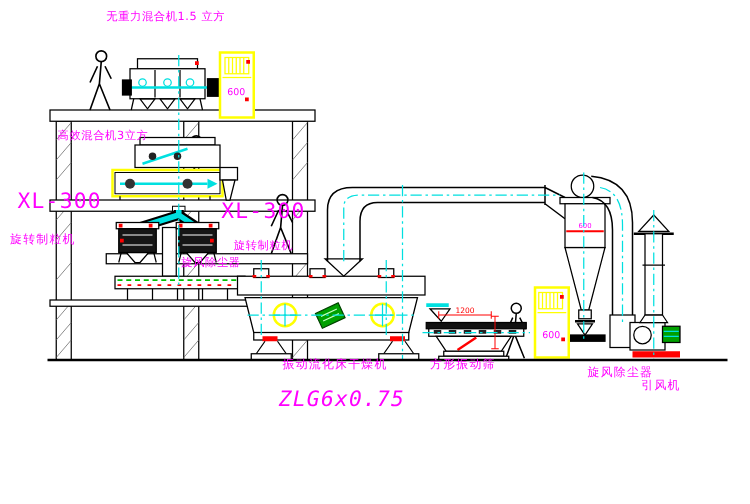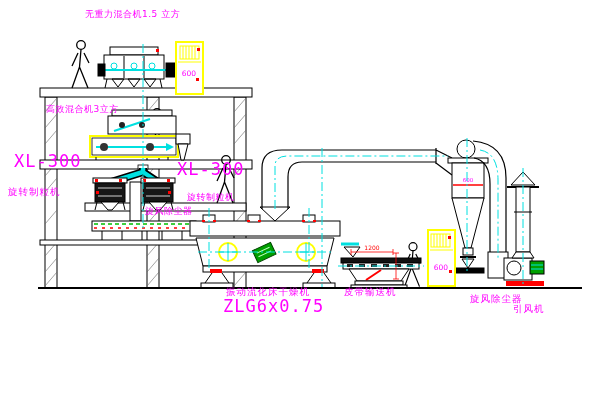--- a/index.html
+++ b/index.html
@@ -255,17 +255,17 @@
 
 
   <div class="lbl lbl-tiny" style="left:85px;top:10px;">无重力混合机1.5 立方</div>
   <div class="lbl lbl-tiny" style="left:46px;top:105px;">高效混合机3立方</div>
   <div class="lbl lbl-model" style="left:14px;top:153px;">XL-300</div>
   <div class="lbl lbl-small" style="left:8px;top:187px;">旋转制粒机</div>
   <div class="lbl lbl-model" style="left:177px;top:161px;">XL-300</div>
   <div class="lbl lbl-tiny" style="left:187px;top:193px;">旋转制粒机</div>
   <div class="lbl lbl-tiny" style="left:145px;top:207px;">旋风除尘器</div>
   <div class="lbl lbl-small" style="left:226px;top:287px;">振动流化床干燥机</div>
-  <div class="lbl lbl-model" style="left:223px;top:298px;">ZLG6x0.75</div>
-  <div class="lbl lbl-small" style="left:344px;top:287px;">皮带输送机</div>
+  <div class="lbl lbl-model" style="left:223px;top:312px;font-style:italic;">ZLG6x0.75</div>
+  <div class="lbl lbl-small" style="left:344px;top:287px;">方形振动筛</div>
   <div class="lbl lbl-small" style="left:446px;top:294px;margin-left:24px;">旋风除尘器</div>
   <div class="lbl lbl-small" style="left:513px;top:304px;">引风机</div>
 </div>
 
 </body></html>

